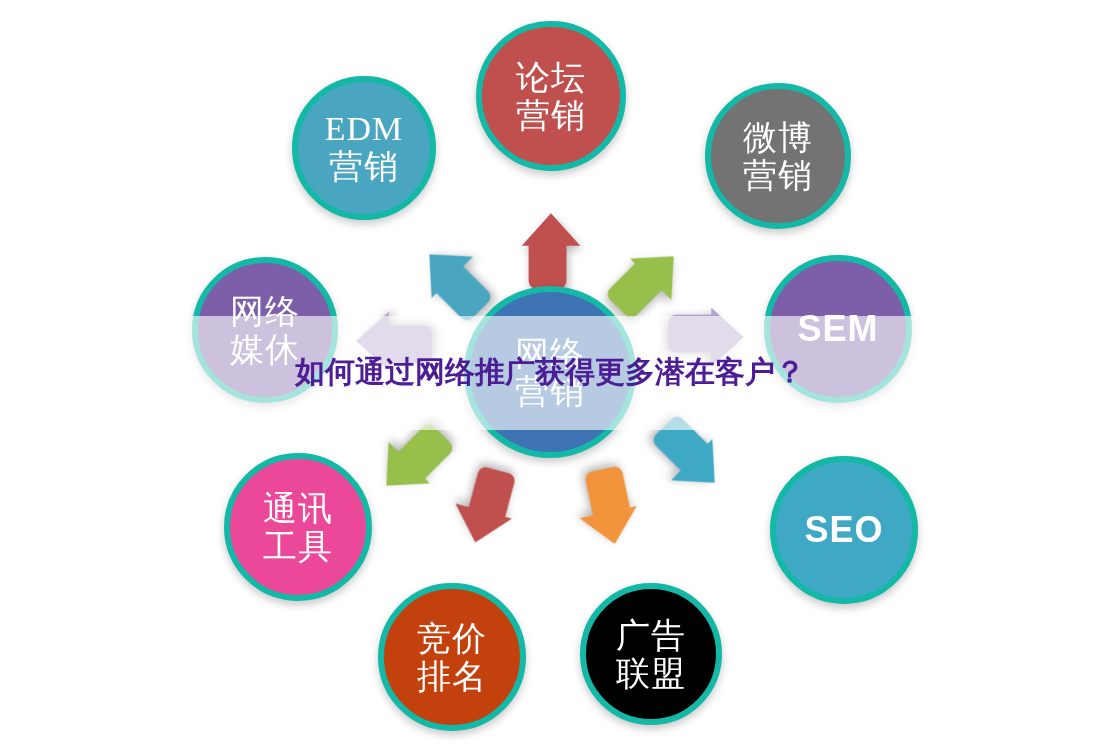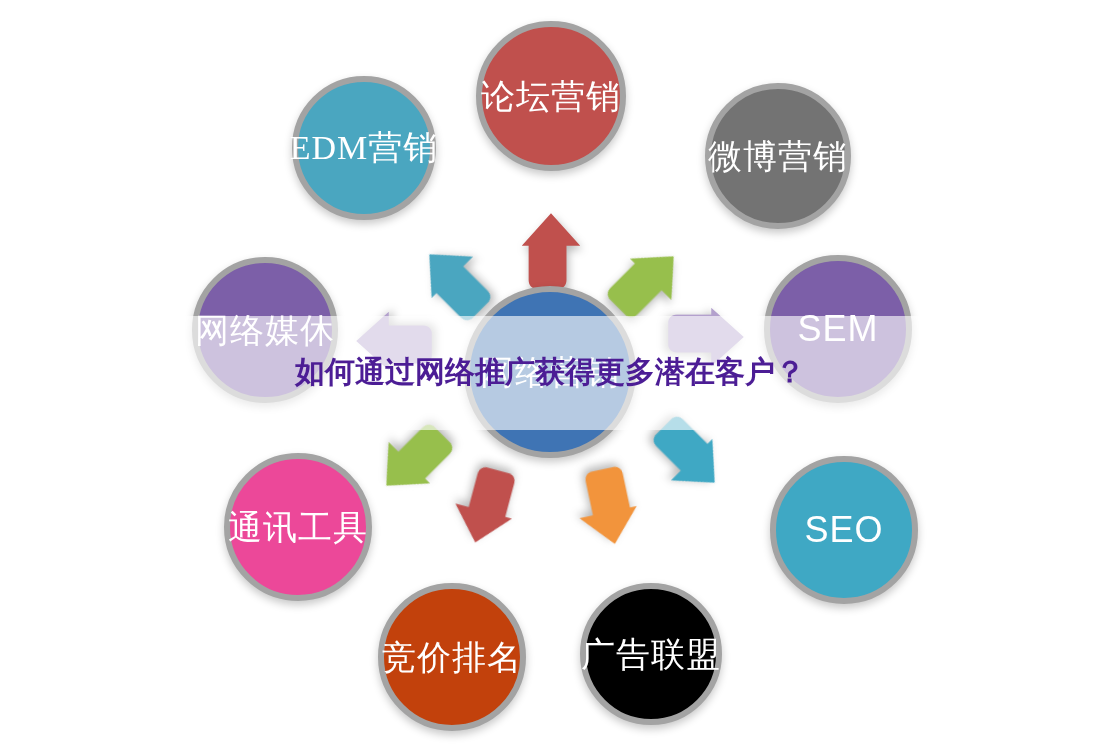--- a/index.html
+++ b/index.html
@@ -15,36 +15,36 @@
     overflow: hidden;
     font-family: "Liberation Sans", "DejaVu Sans", sans-serif;
   }
 
   
   .node {
     position: absolute;
     border-radius: 50%;
     box-sizing: border-box;
     display: flex;
-    flex-direction: row;
+    flex-direction: column;
     align-items: center;
     justify-content: center;
     color: #ffffff;
     text-align: center;
     line-height: 1.12;
     letter-spacing: 1px;
-    border: 6px solid #a3a3a3;
+    border: 6px solid #14b8a6;
     box-shadow: 0 4px 9px rgba(0,0,0,0.22);
     user-select: none;
     z-index: 3;
   }
   .node .ln { display: block; white-space: nowrap; }
 
   .node.cn  { font-size: 34px; font-weight: 400; }
-  .node.lat { font-size: 36px; font-weight: 400; }
+  .node.lat { font-size: 36px; font-weight: 700; }
   .node.center-node { font-size: 34px; }
 
   
   .arrow {
     position: absolute;
     width: 86px;
     height: 86px;
     z-index: 2;
     filter: drop-shadow(2px 4px 4px rgba(0,0,0,0.28));
   }

